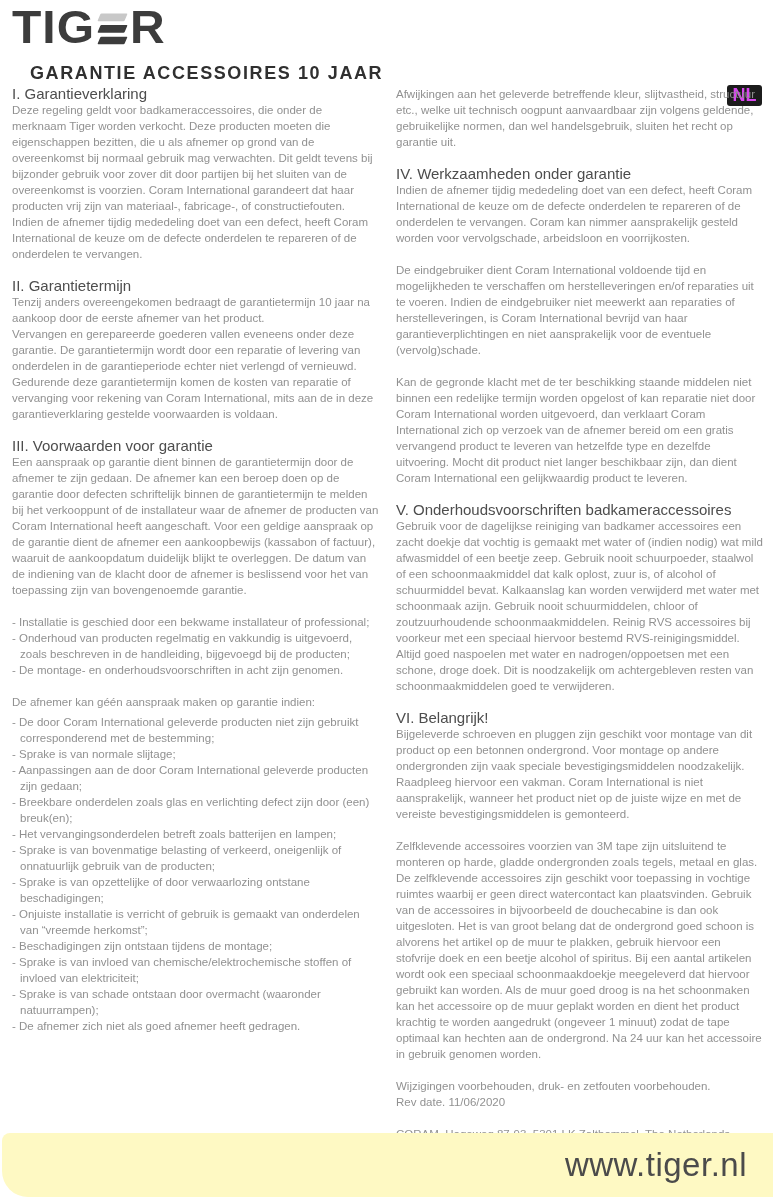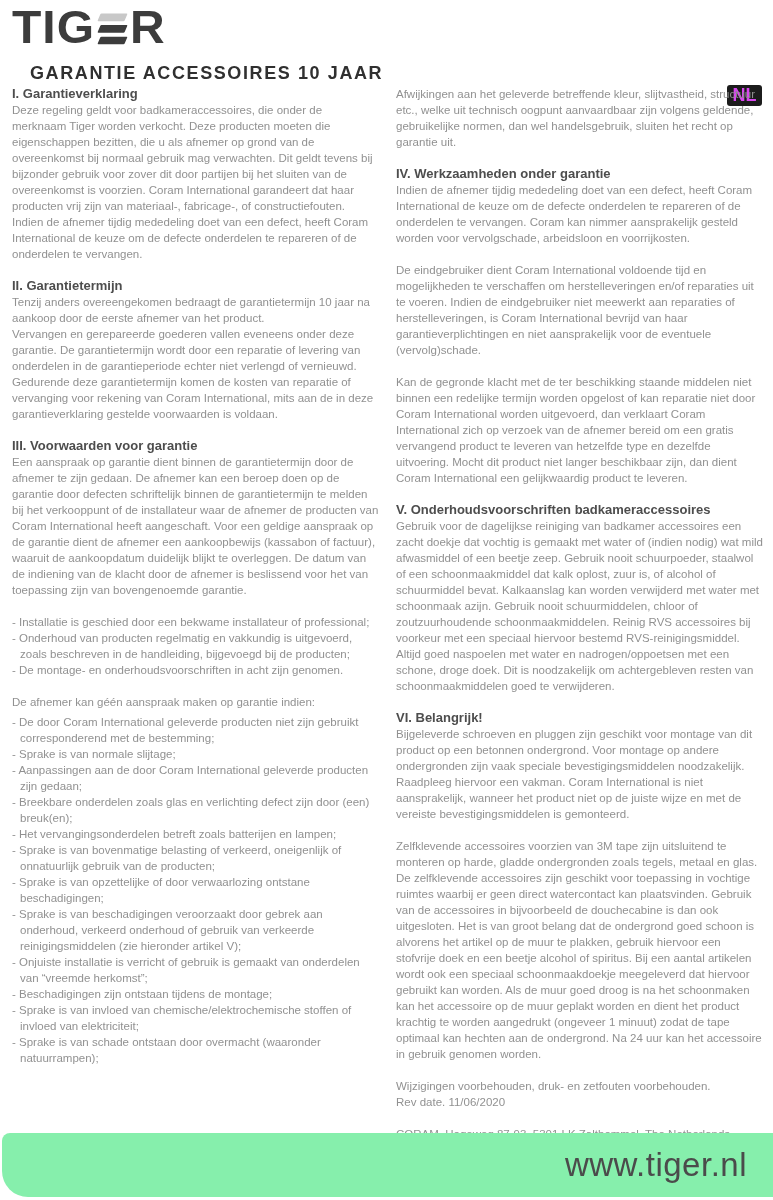--- a/index.html
+++ b/index.html
@@ -46,33 +46,33 @@
   }
 
   
   .columns {
     display: flex; gap: 17px;
     padding: 0 10px 0 12px; margin-top: 26px;
     color: #919191; font-size: 11.5px; line-height: 16px;
   }
   .col { flex: 1; min-width: 0; }
   .col h2 {
-    font-size: 13px; line-height: 16px;
-    color: #4d4d4d; font-weight: bold; margin: 0;
+    font-size: 15px; line-height: 16px;
+    color: #4d4d4d; font-weight: normal; margin: 0;
   }
   .col p { margin: 0 0 16px 0; white-space: pre-line; }
   .col p.tight { margin-bottom: 0; }
   .col ul { list-style: none; margin: 4px 0 16px 0; padding: 0; }
   .col ul li { padding-left: 8px; text-indent: -8px; }
   .col ul li::before { content: "- "; }
 
   
   .footer-bar {
     position: absolute; left: 2px; right: 0; bottom: 3px; height: 64px;
-    background: #86efac;
+    background: #fef9c3;
     border-radius: 8px 0 0 26px;
     display: flex; align-items: center; justify-content: flex-end;
     padding-right: 26px; box-sizing: border-box;
   }
   .footer-url {
     font-size: 33px; color: #4b4b4b; letter-spacing: 0.5px;
   }
 </style>
 </head>
 <body>
@@ -108,25 +108,25 @@
       </ul>
       <p class="tight">De afnemer kan géén aanspraak maken op garantie indien:</p>
       <ul>
         <li>De door Coram International geleverde producten niet zijn gebruikt corresponderend met de bestemming;</li>
         <li>Sprake is van normale slijtage;</li>
         <li>Aanpassingen aan de door Coram International geleverde producten zijn gedaan;</li>
         <li>Breekbare onderdelen zoals glas en verlichting defect zijn door (een) breuk(en);</li>
         <li>Het vervangingsonderdelen betreft zoals batterijen en lampen;</li>
         <li>Sprake is van bovenmatige belasting of verkeerd, oneigenlijk of onnatuurlijk gebruik van de producten;</li>
         <li>Sprake is van opzettelijke of door verwaarlozing ontstane beschadigingen;</li>
-        <li>Sprake is van beschadigingen veroorzaakt door gebrek aan onderhoud, verkeerd onderhoud of gebruik van verkeerde reinigingsmiddelen (zie hieronder artikel V);</li>
         <li>Onjuiste installatie is verricht of gebruik is gemaakt van onderdelen van “vreemde herkomst”;</li>
         <li>Beschadigingen zijn ontstaan tijdens de montage;</li>
         <li>Sprake is van invloed van chemische/elektrochemische stoffen of invloed van elektriciteit;</li>
         <li>Sprake is van schade ontstaan door overmacht (waaronder natuurrampen);</li>
+        <li>De afnemer zich niet als goed afnemer heeft gedragen.</li>
       </ul>
     </div>
   <div class="col">
       <p>Afwijkingen aan het geleverde betreffende kleur, slijtvastheid, structuur etc., welke uit technisch oogpunt aanvaardbaar zijn volgens geldende, gebruikelijke normen, dan wel handelsgebruik, sluiten het recht op garantie uit.</p>
       <h2>IV. Werkzaamheden onder garantie</h2>
       <p>Indien de afnemer tijdig mededeling doet van een defect, heeft Coram International de keuze om de defecte onderdelen te repareren of de onderdelen te vervangen. Coram kan nimmer aansprakelijk gesteld worden voor vervolgschade, arbeidsloon en voorrijkosten.</p>
       <p>De eindgebruiker dient Coram International voldoende tijd en mogelijkheden te verschaffen om herstelleveringen en/of reparaties uit te voeren. Indien de eindgebruiker niet meewerkt aan reparaties of herstelleveringen, is Coram International bevrijd van haar garantieverplichtingen en niet aansprakelijk voor de eventuele (vervolg)schade.</p>
       <p>Kan de gegronde klacht met de ter beschikking staande middelen niet binnen een redelijke termijn worden opgelost of kan reparatie niet door Coram International worden uitgevoerd, dan verklaart Coram International zich op verzoek van de afnemer bereid om een gratis vervangend product te leveren van hetzelfde type en dezelfde uitvoering. Mocht dit product niet langer beschikbaar zijn, dan dient Coram International een gelijkwaardig product te leveren.</p>
       <h2>V. Onderhoudsvoorschriften badkameraccessoires</h2>
       <p>Gebruik voor de dagelijkse reiniging van badkamer accessoires een zacht doekje dat vochtig is gemaakt met water of (indien nodig) wat mild afwasmiddel of een beetje zeep. Gebruik nooit schuurpoeder, staalwol of een schoonmaakmiddel dat kalk oplost, zuur is, of alcohol of schuurmiddel bevat. Kalkaanslag kan worden verwijderd met water met schoonmaak azijn. Gebruik nooit schuurmiddelen, chloor of zoutzuurhoudende schoonmaakmiddelen. Reinig RVS accessoires bij voorkeur met een speciaal hiervoor bestemd RVS-reinigingsmiddel. Altijd goed naspoelen met water en nadrogen/oppoetsen met een schone, droge doek. Dit is noodzakelijk om achtergebleven resten van schoonmaakmiddelen goed te verwijderen.</p>

